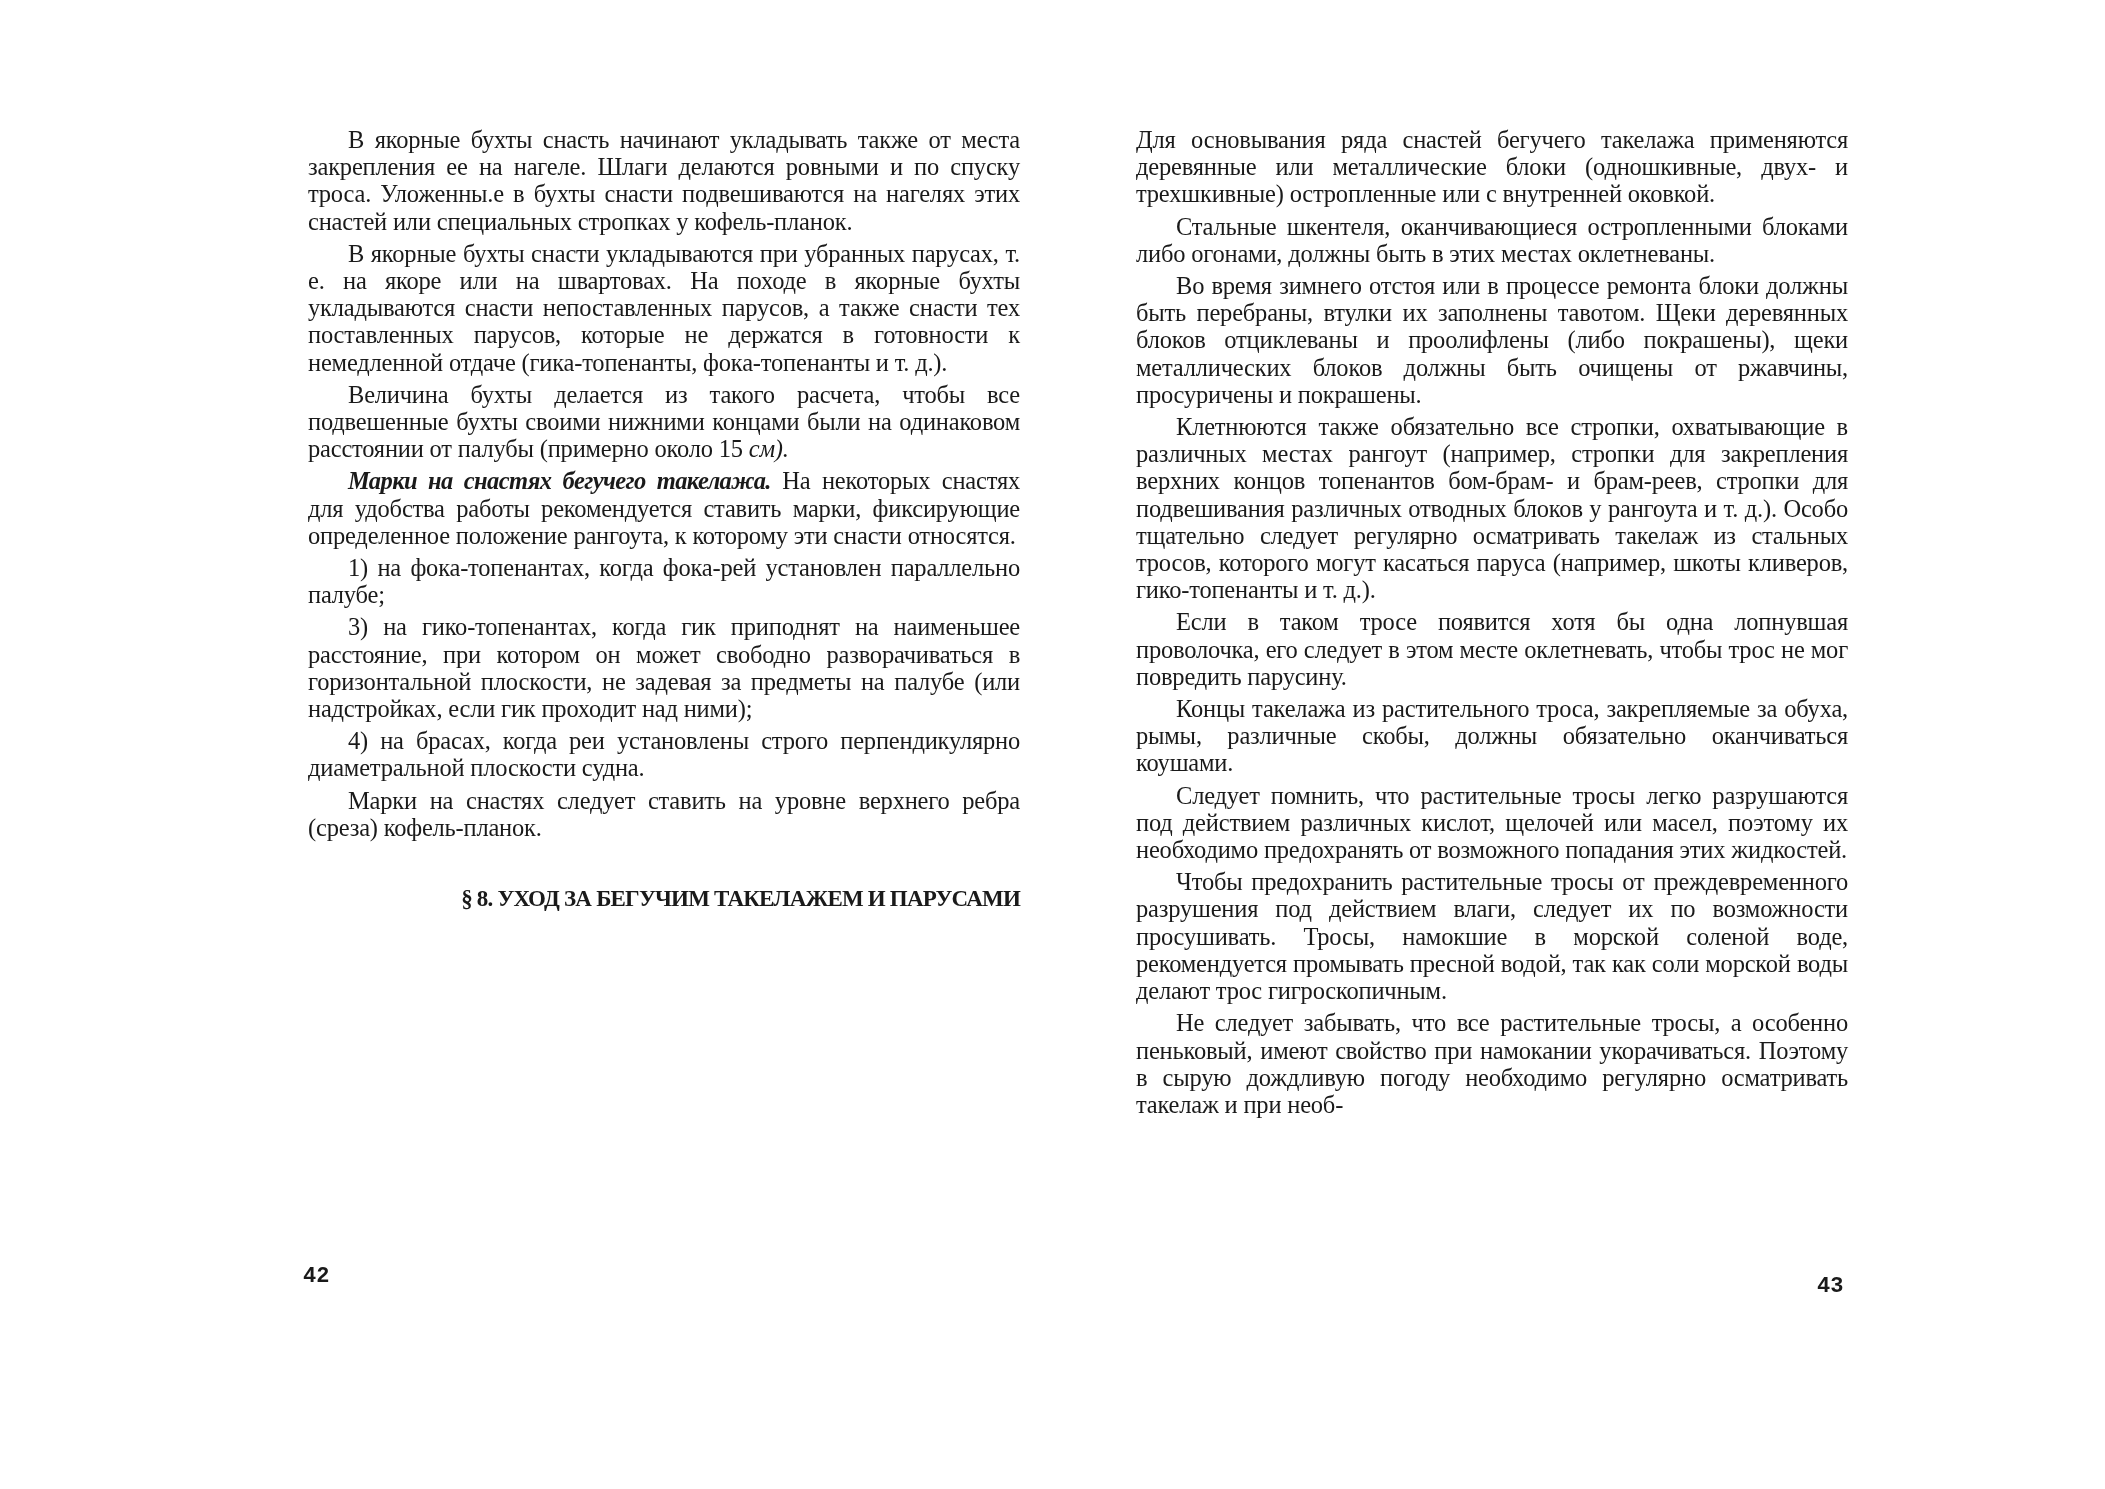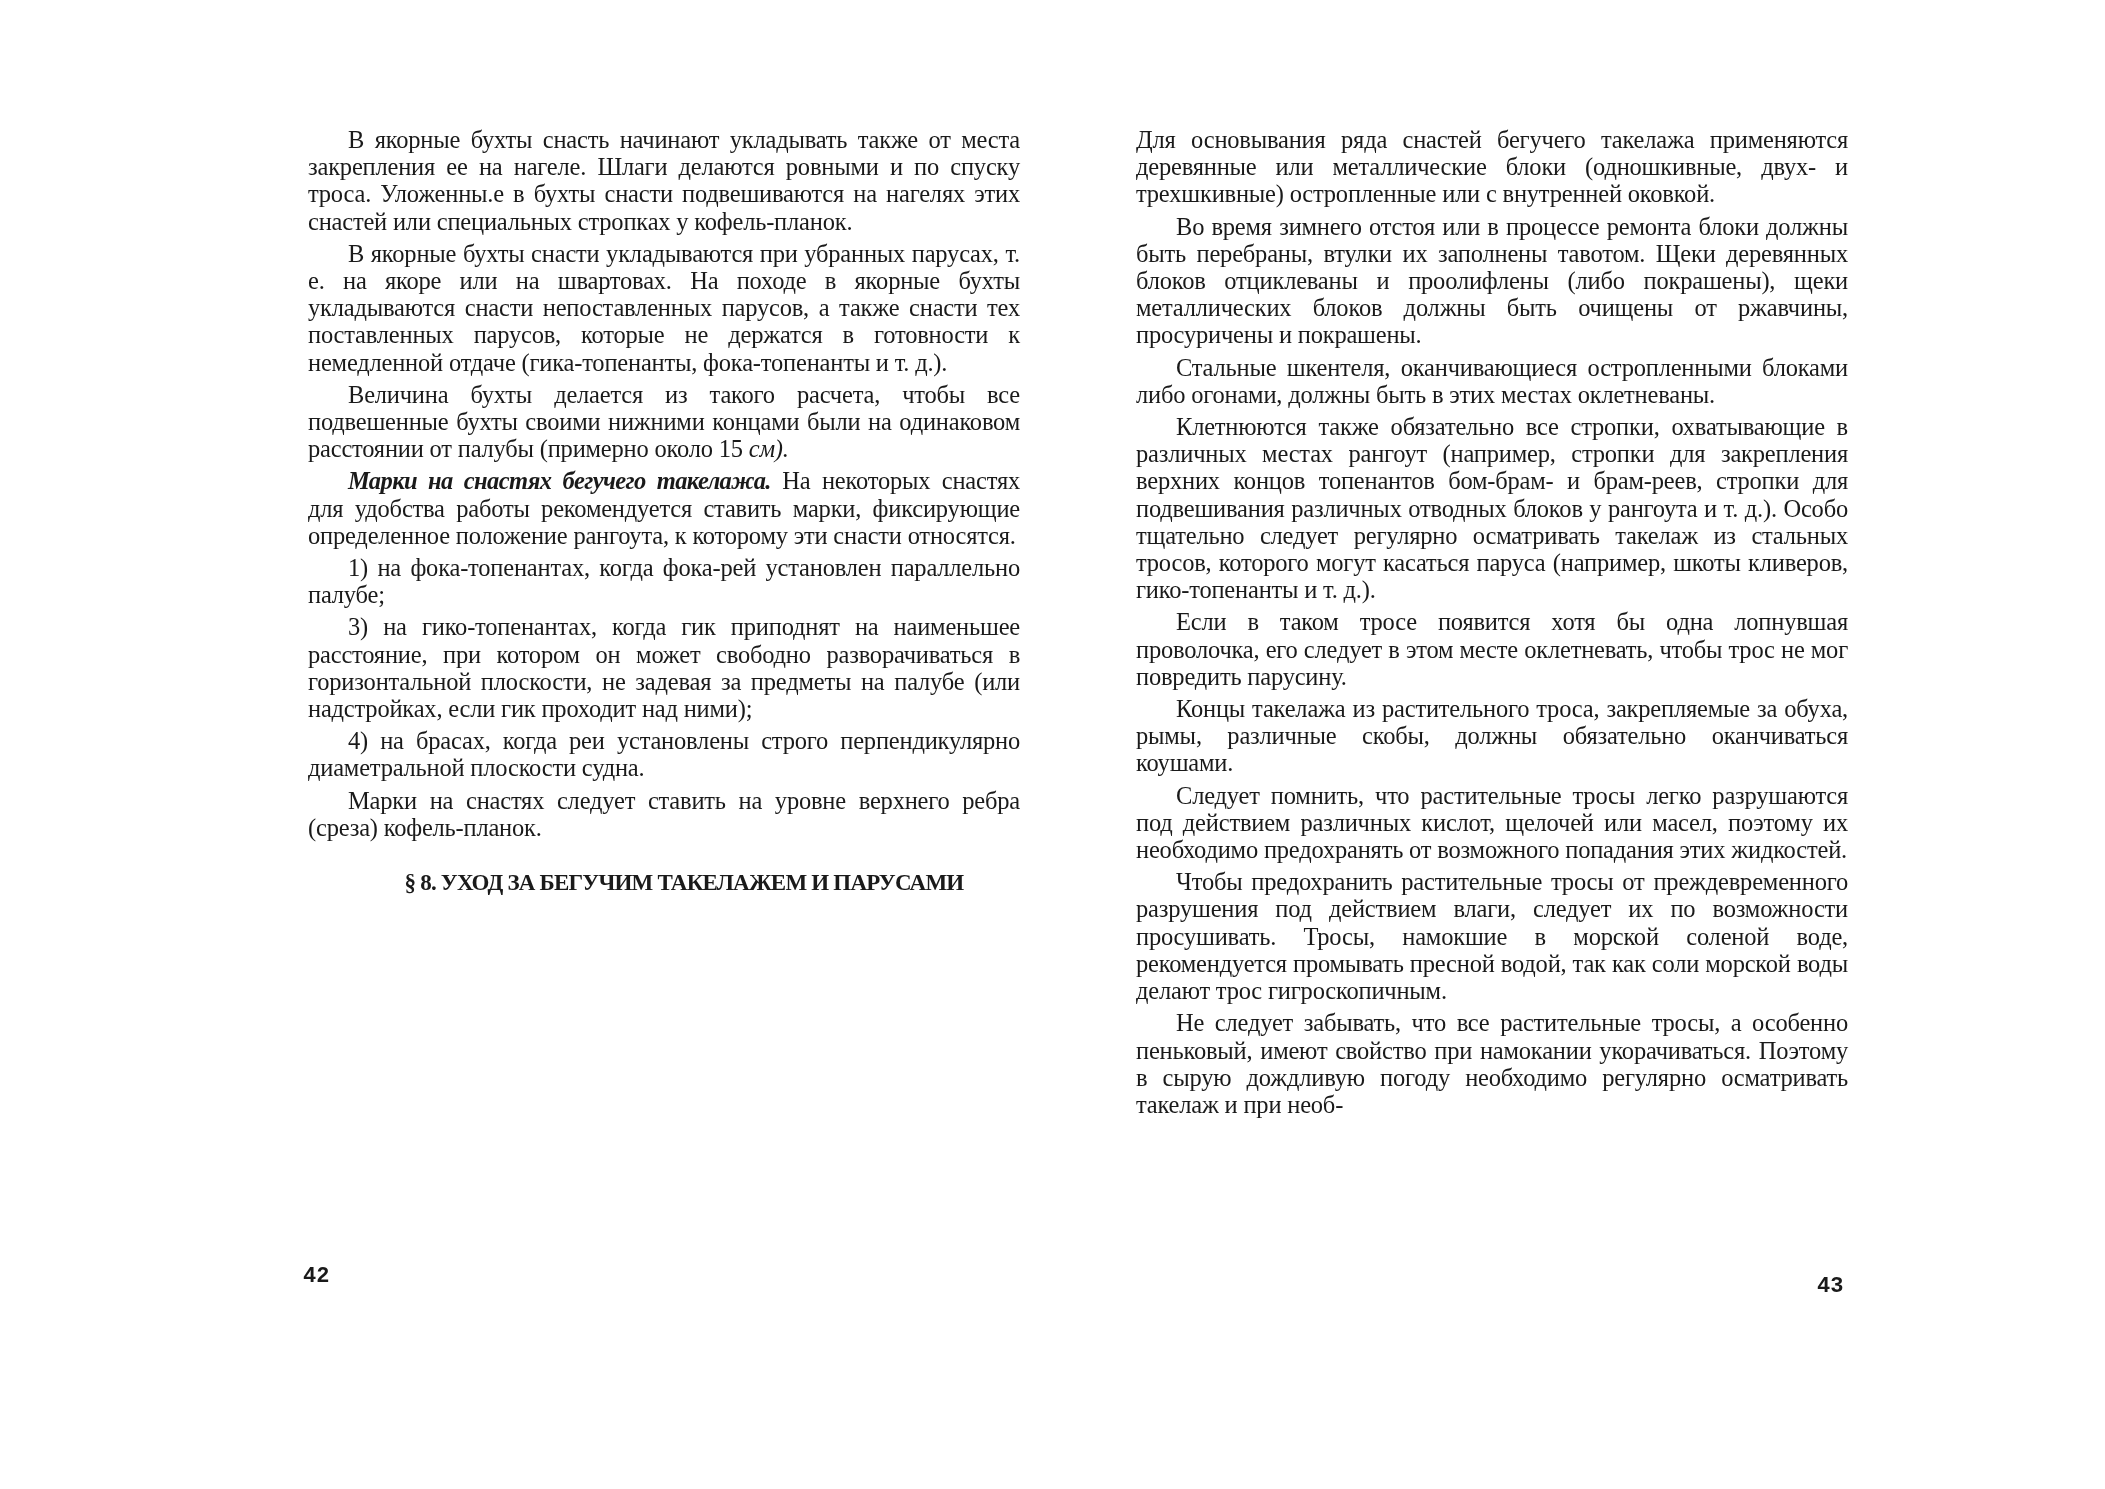--- a/index.html
+++ b/index.html
@@ -44,26 +44,26 @@
     }
     .bold-lead {
       font-weight: bold;
       letter-spacing: -0.6px;
       font-style: italic;
     }
     .italic {
       font-style: italic;
     }
     .section-heading {
-      margin: 28px 0 34px 0;
+      margin: 44px 0 34px 0;
       text-indent: 40px;
       font-weight: bold;
       font-size: 23px;
       letter-spacing: -0.8px;
-      text-align: center;
+      text-align: right;
     }
     .page-number {
       position: absolute;
       font-weight: bold;
       font-size: 22px;
       font-family: Liberation Mono, monospace;
     }
     .page-number.left {
       left: 303px;
       top: 1264px;
@@ -85,22 +85,22 @@
   <p class="para list">3) на гико-топенантах, когда гик приподнят на наи­меньшее расстояние, при котором он может свободно разворачиваться в горизонтальной плоскости, не задевая за предметы на палубе (или надстройках, если гик про­ходит над ними);</p>
   <p class="para list">4) на брасах, когда реи установлены строго перпен­дикулярно диаметральной плоскости судна.</p>
   <p class="para">Марки на снастях следует ставить на уровне верхнего ребра (среза) кофель-планок.</p>
   <h2 class="section-heading">§ 8. УХОД ЗА БЕГУЧИМ ТАКЕЛАЖЕМ И ПАРУСАМИ</h2>
 </div>
 
 <div class="page-number left">42</div>
 
 <div class="page right">
   <p class="para noindent">Для основывания ряда снастей бегучего такелажа при­меняются деревянные или металлические блоки (одно­шкивные, двух- и трехшкивные) остропленные или с вну­тренней оковкой.</p>
+  <p class="para">Стальные шкентеля, оканчивающиеся остропленными блоками либо огонами, должны быть в этих местах оклетневаны.</p>
   <p class="para">Во время зимнего отстоя или в процессе ремонта блоки должны быть перебраны, втулки их заполнены та­вотом. Щеки деревянных блоков отциклеваны и про­олифлены (либо покрашены), щеки металлических бло­ков должны быть очищены от ржавчины, просуричены и покрашены.</p>
-  <p class="para">Стальные шкентеля, оканчивающиеся остропленными блоками либо огонами, должны быть в этих местах оклетневаны.</p>
   <p class="para">Клетнюются также обязательно все стропки, охваты­вающие в различных местах рангоут (например, стропки для закрепления верхних концов топенантов бом-брам- и брам-реев, стропки для подвешивания различных отвод­ных блоков у рангоута и т. д.). Особо тщательно следует регулярно осматривать такелаж из стальных тросов, ко­торого могут касаться паруса (например, шкоты клив­еров, гико-топенанты и т. д.).</p>
   <p class="para">Если в таком тросе появится хотя бы одна лопнувшая проволочка, его следует в этом месте оклетневать, чтобы трос не мог повредить парусину.</p>
   <p class="para">Концы такелажа из растительного троса, закрепляе­мые за обуха, рымы, различные скобы, должны обяза­тельно оканчиваться коушами.</p>
   <p class="para">Следует помнить, что растительные тросы легко раз­рушаются под действием различных кислот, щелочей или масел, поэтому их необходимо предохранять от возмож­ного попадания этих жидкостей.</p>
   <p class="para">Чтобы предохранить растительные тросы от прежде­временного разрушения под действием влаги, следует их по возможности просушивать. Тросы, намокшие в мор­ской соленой воде, рекомендуется промывать пресной водой, так как соли морской воды делают трос гигро­скопичным.</p>
   <p class="para">Не следует забывать, что все растительные тросы, а особенно пеньковый, имеют свойство при намокании укорачиваться. Поэтому в сырую дождливую погоду не­обходимо регулярно осматривать такелаж и при необ-</p>
 </div>
 
 <div class="page-number right">43</div>
 

